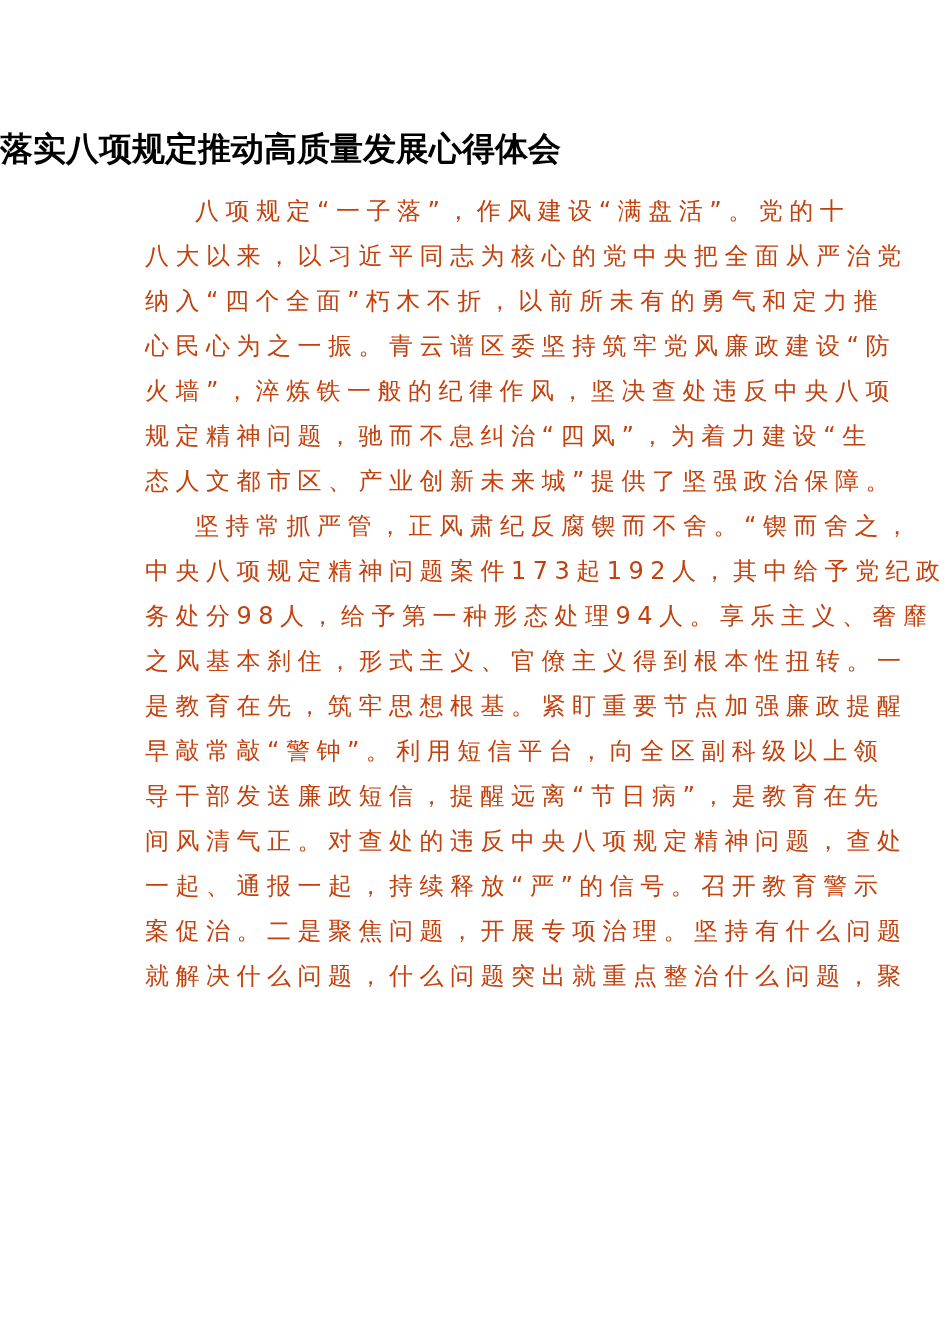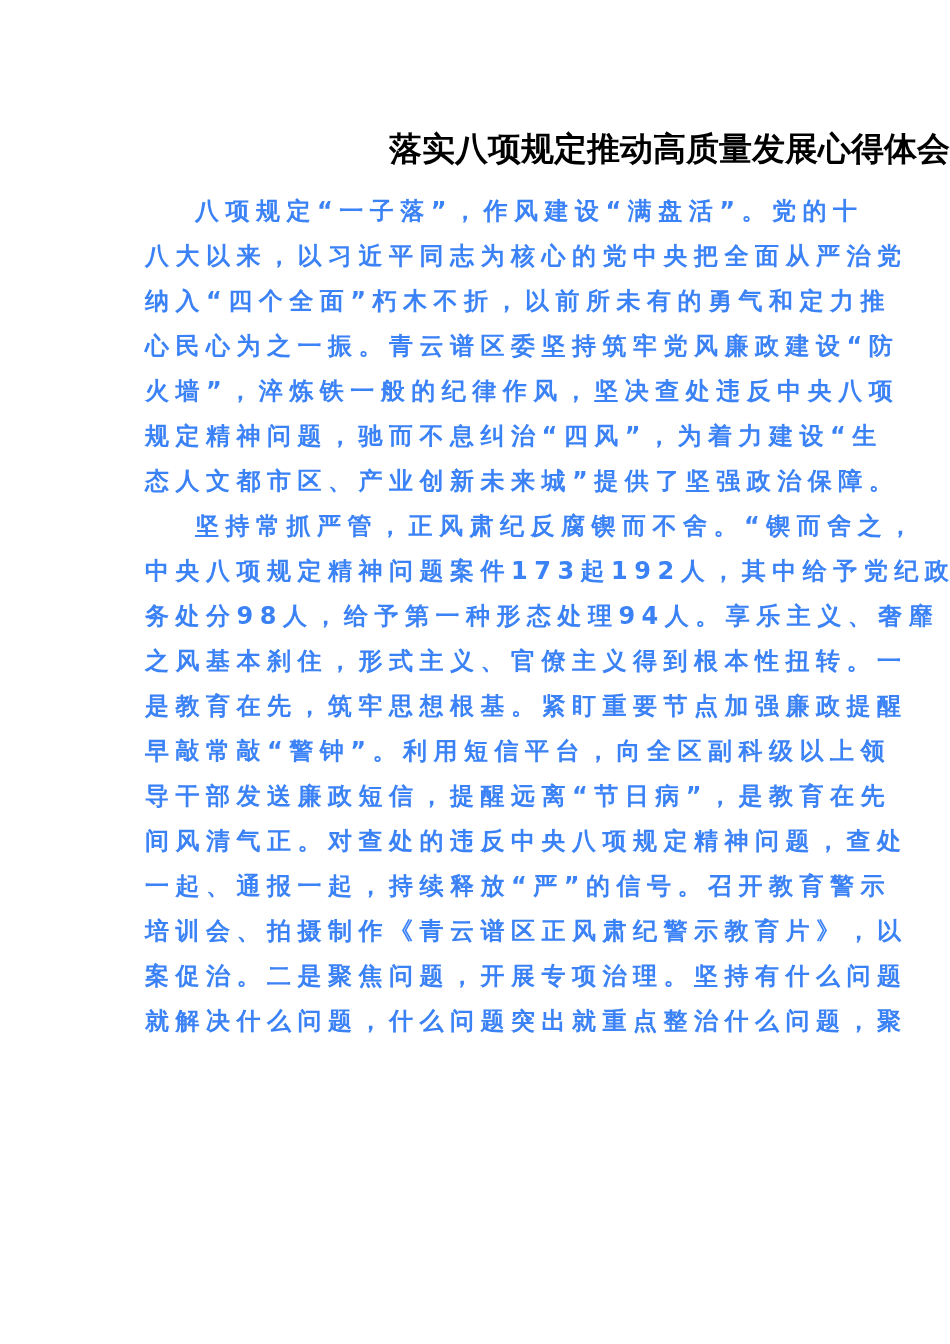--- a/index.html
+++ b/index.html
@@ -20,43 +20,42 @@
       top: 0;
       width: 950px;
       height: 1344px;
       background: #ffffff;
     }
     .title {
       position: absolute;
       top: 124px;
       left: 0;
       width: 950px;
-      text-align: right;
+      text-align: left;
       font-family: "DejaVu Serif", "Liberation Serif", serif;
       font-weight: bold;
       font-size: 33px;
       line-height: 50px;
       letter-spacing: 0px;
       color: #000000;
     }
     .body-lines {
       position: absolute;
       left: 145px;
       top: 189px;
       width: 680px;
     }
     .line {
       height: 45px;
       line-height: 45px;
       font-family: "DejaVu Sans", "Liberation Sans", sans-serif;
       font-size: 24px;
       letter-spacing: 6.5px;
       white-space: nowrap;
-      color: #3b82f6;
-      font-weight: bold;
+      color: #c2410c;
     }
     .line.indent {
       padding-left: 50px;
     }
   </style>
 </head>
 <body>
 
 <div class="page">
   <div class="title">落实八项规定推动高质量发展心得体会</div>
@@ -73,17 +72,16 @@
 
     <div class="line indent">坚持常抓严管，正风肃纪反腐锲而不舍。“锲而舍之，</div>
     <div class="line">中央八项规定精神问题案件173起192人，其中给予党纪政</div>
     <div class="line">务处分98人，给予第一种形态处理94人。享乐主义、奢靡</div>
     <div class="line">之风基本刹住，形式主义、官僚主义得到根本性扭转。一</div>
     <div class="line">是教育在先，筑牢思想根基。紧盯重要节点加强廉政提醒</div>
     <div class="line">早敲常敲“警钟”。利用短信平台，向全区副科级以上领</div>
     <div class="line">导干部发送廉政短信，提醒远离“节日病”，是教育在先</div>
     <div class="line">间风清气正。对查处的违反中央八项规定精神问题，查处</div>
     <div class="line">一起、通报一起，持续释放“严”的信号。召开教育警示</div>
-    <div class="line">培训会、拍摄制作《青云谱区正风肃纪警示教育片》，以</div>
     <div class="line">案促治。二是聚焦问题，开展专项治理。坚持有什么问题</div>
     <div class="line">就解决什么问题，什么问题突出就重点整治什么问题，聚</div>
   </div>
 </div>
 
 </body></html>

